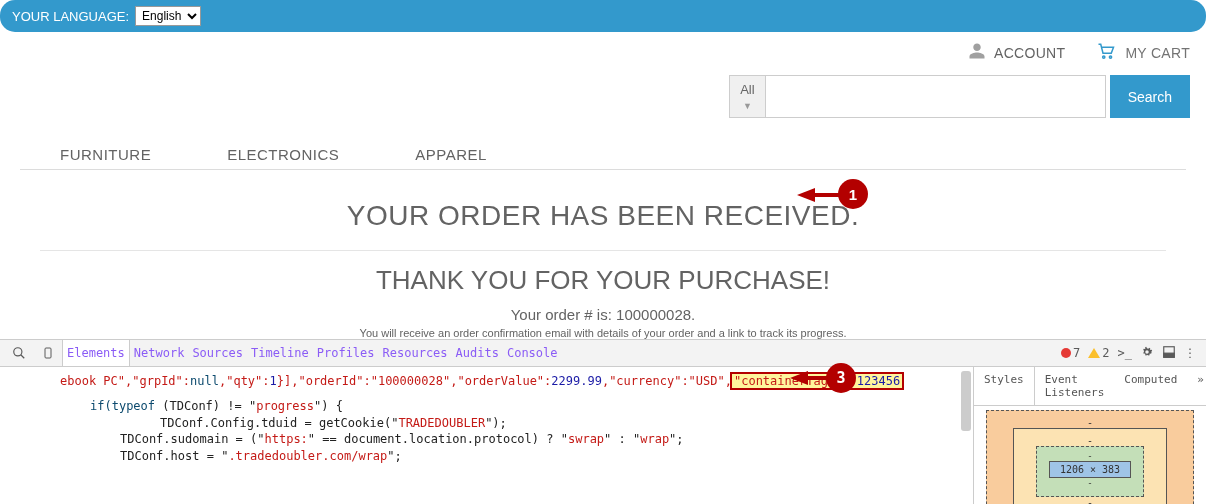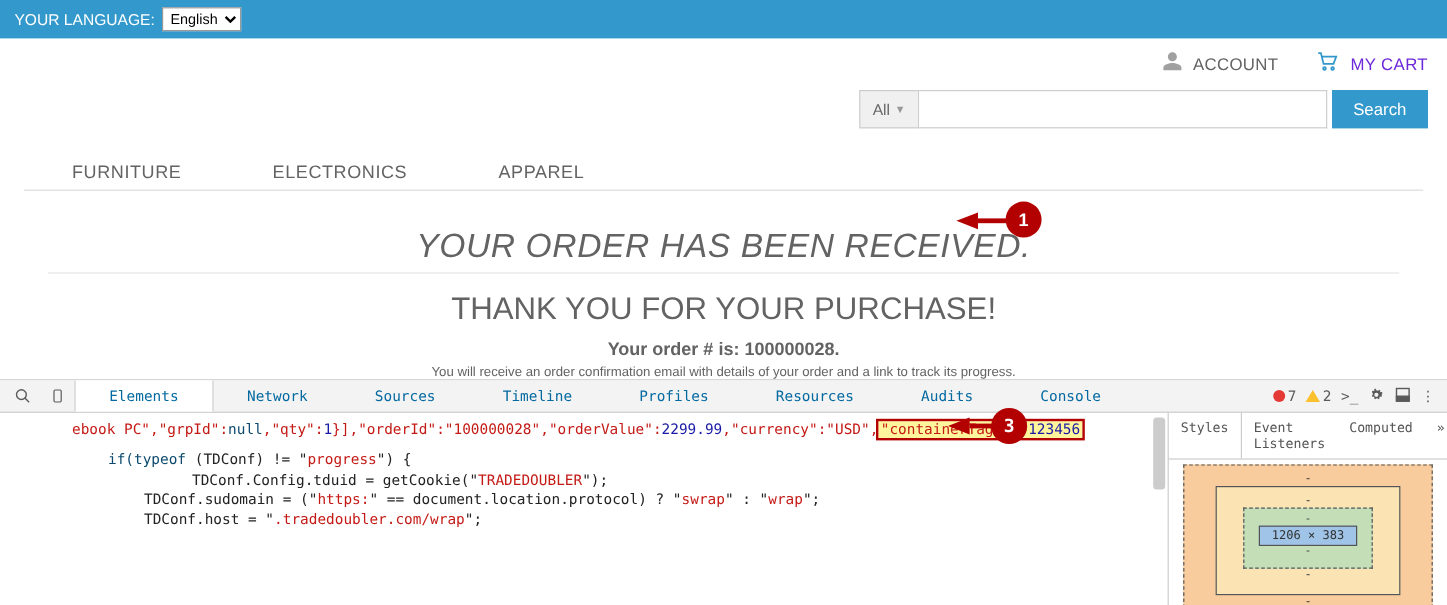--- a/index.html
+++ b/index.html
@@ -1,48 +1,48 @@
 <!DOCTYPE html>
 <html><head>
   <meta charset="utf-8">
   <style>
     * { margin: 0; padding: 0; box-sizing: border-box; }
     body { font-family: -apple-system, BlinkMacSystemFont, "Segoe UI", Arial, sans-serif; background: #fff; width: 1206px; }
 
-    .top-bar { background: #3399cc; color: #fff; padding: 6px 12px; display: flex; justify-content: space-between; align-items: center; font-size: 13px; }
+    .top-bar { background: #3399cc; color: #fff; padding: 6px 12px; display: flex; justify-content: space-between; align-items: center; font-size: 13px; border-radius: 15px; }
     .lang-wrap { display: flex; align-items: center; gap: 6px; }
     .lang-wrap select { font-size: 12px; padding: 1px 2px; background: #fff; color: #000; border: 1px solid #999; }
 
     .account-bar { padding: 10px 16px 8px; display: flex; justify-content: flex-end; gap: 30px; }
     .acct-item { display: flex; align-items: center; gap: 8px; color: #636363; font-size: 14px; letter-spacing: 0.3px; }
-    .acct-item .cart-text { color: #6d28d9; }
+    .acct-item .cart-text { color: #737373; }
 
     .search-row { padding: 4px 16px 10px; display: flex; justify-content: flex-end; }
     .search-group { display: flex; }
-    .search-group .all-btn { border: 1px solid #cdcdcd; background: #f0f0f0; color: #666; padding: 6px 10px; font-size: 13px; display: flex; align-items: center; gap: 4px; }
+    .search-group .all-btn { border: 1px solid #cdcdcd; background: #f0f0f0; color: #666; padding: 6px 10px; font-size: 13px; display: flex; align-items: center; gap: 4px; flex-direction: column; }
     .search-group input { border: 1px solid #cdcdcd; border-left: none; padding: 6px; width: 340px; font-size: 13px; }
     .search-group .search-btn { background: #3399cc; color: #fff; border: none; padding: 8px 18px; font-size: 14px; margin-left: 4px; }
 
     .nav-cats { padding: 18px 40px 6px; border-bottom: 1px solid #dcdcdc; display: flex; gap: 76px; color: #636363; font-size: 15px; letter-spacing: 0.5px; margin: 0 20px; }
 
     .page-main { text-align: center; color: #636363; padding: 16px 20px 0; }
-    .order-title { font-size: 28px; font-weight: 400; letter-spacing: 0.5px; margin: 14px 0 6px; font-style: italic; }
+    .order-title { font-size: 28px; font-weight: 400; letter-spacing: 0.5px; margin: 14px 0 18px; }
     .thank-title { font-size: 26px; font-weight: 400; margin: 14px 0 10px; }
-    .order-number { font-size: 15px; margin-bottom: 4px; font-weight: bold; }
+    .order-number { font-size: 15px; margin-bottom: 4px; }
     .order-info { font-size: 11px; }
 
     .annot-circle { position: absolute; width: 30px; height: 30px; background: #b30000; color: #fff; border-radius: 50%; display: flex; align-items: center; justify-content: center; font-weight: bold; font-size: 15px; }
     .annot-arrow { position: absolute; width: 0; height: 0; border-top: 7px solid transparent; border-bottom: 7px solid transparent; border-right: 18px solid #b30000; }
     .annot-line { position: absolute; height: 4px; background: #b30000; }
 
     
     .devtools { border-top: 1px solid #ccc; font-family: Menlo, Consolas, monospace; font-size: 12px; }
     .dt-tabs { display: flex; align-items: center; background: #f3f3f3; border-bottom: 1px solid #ccc; padding: 0 4px; gap: 0; position: relative; }
     .dt-icon-btn { padding: 4px 8px; color: #5a5a5a; display: flex; align-items: center; }
-    .dt-tab { padding: 6px 28px; color: #0369a1; cursor: pointer; }
+    .dt-tab { padding: 6px 4px; color: #8b5cf6; cursor: pointer; }
     .dt-tab.active { background: #fff; border-left: 1px solid #ccc; border-right: 1px solid #ccc; }
     .dt-right { margin-left: auto; display: flex; align-items: center; gap: 8px; padding-right: 6px; }
     .dt-err { display: flex; align-items: center; gap: 2px; color: #5a5a5a; }
     .dt-err .dot-red { width: 10px; height: 10px; background: #e53935; border-radius: 50%; display: inline-block; }
     .dt-err .tri-yellow { width: 0; height: 0; border-left: 6px solid transparent; border-right: 6px solid transparent; border-bottom: 10px solid #fbc02d; display: inline-block; }
 
     .dt-body-wrap { display: flex; }
     .dt-code { flex: 1; padding: 6px 0 0 60px; color: #222; line-height: 1.4; position: relative; border-right: 1px solid #ccc; min-height: 80px;}
     .dt-code .scrollbar { position: absolute; right: 2px; top: 4px; width: 10px; height: 60px; background: #ccc; border-radius: 3px; }
     .code-red { color: #c41a16; }

